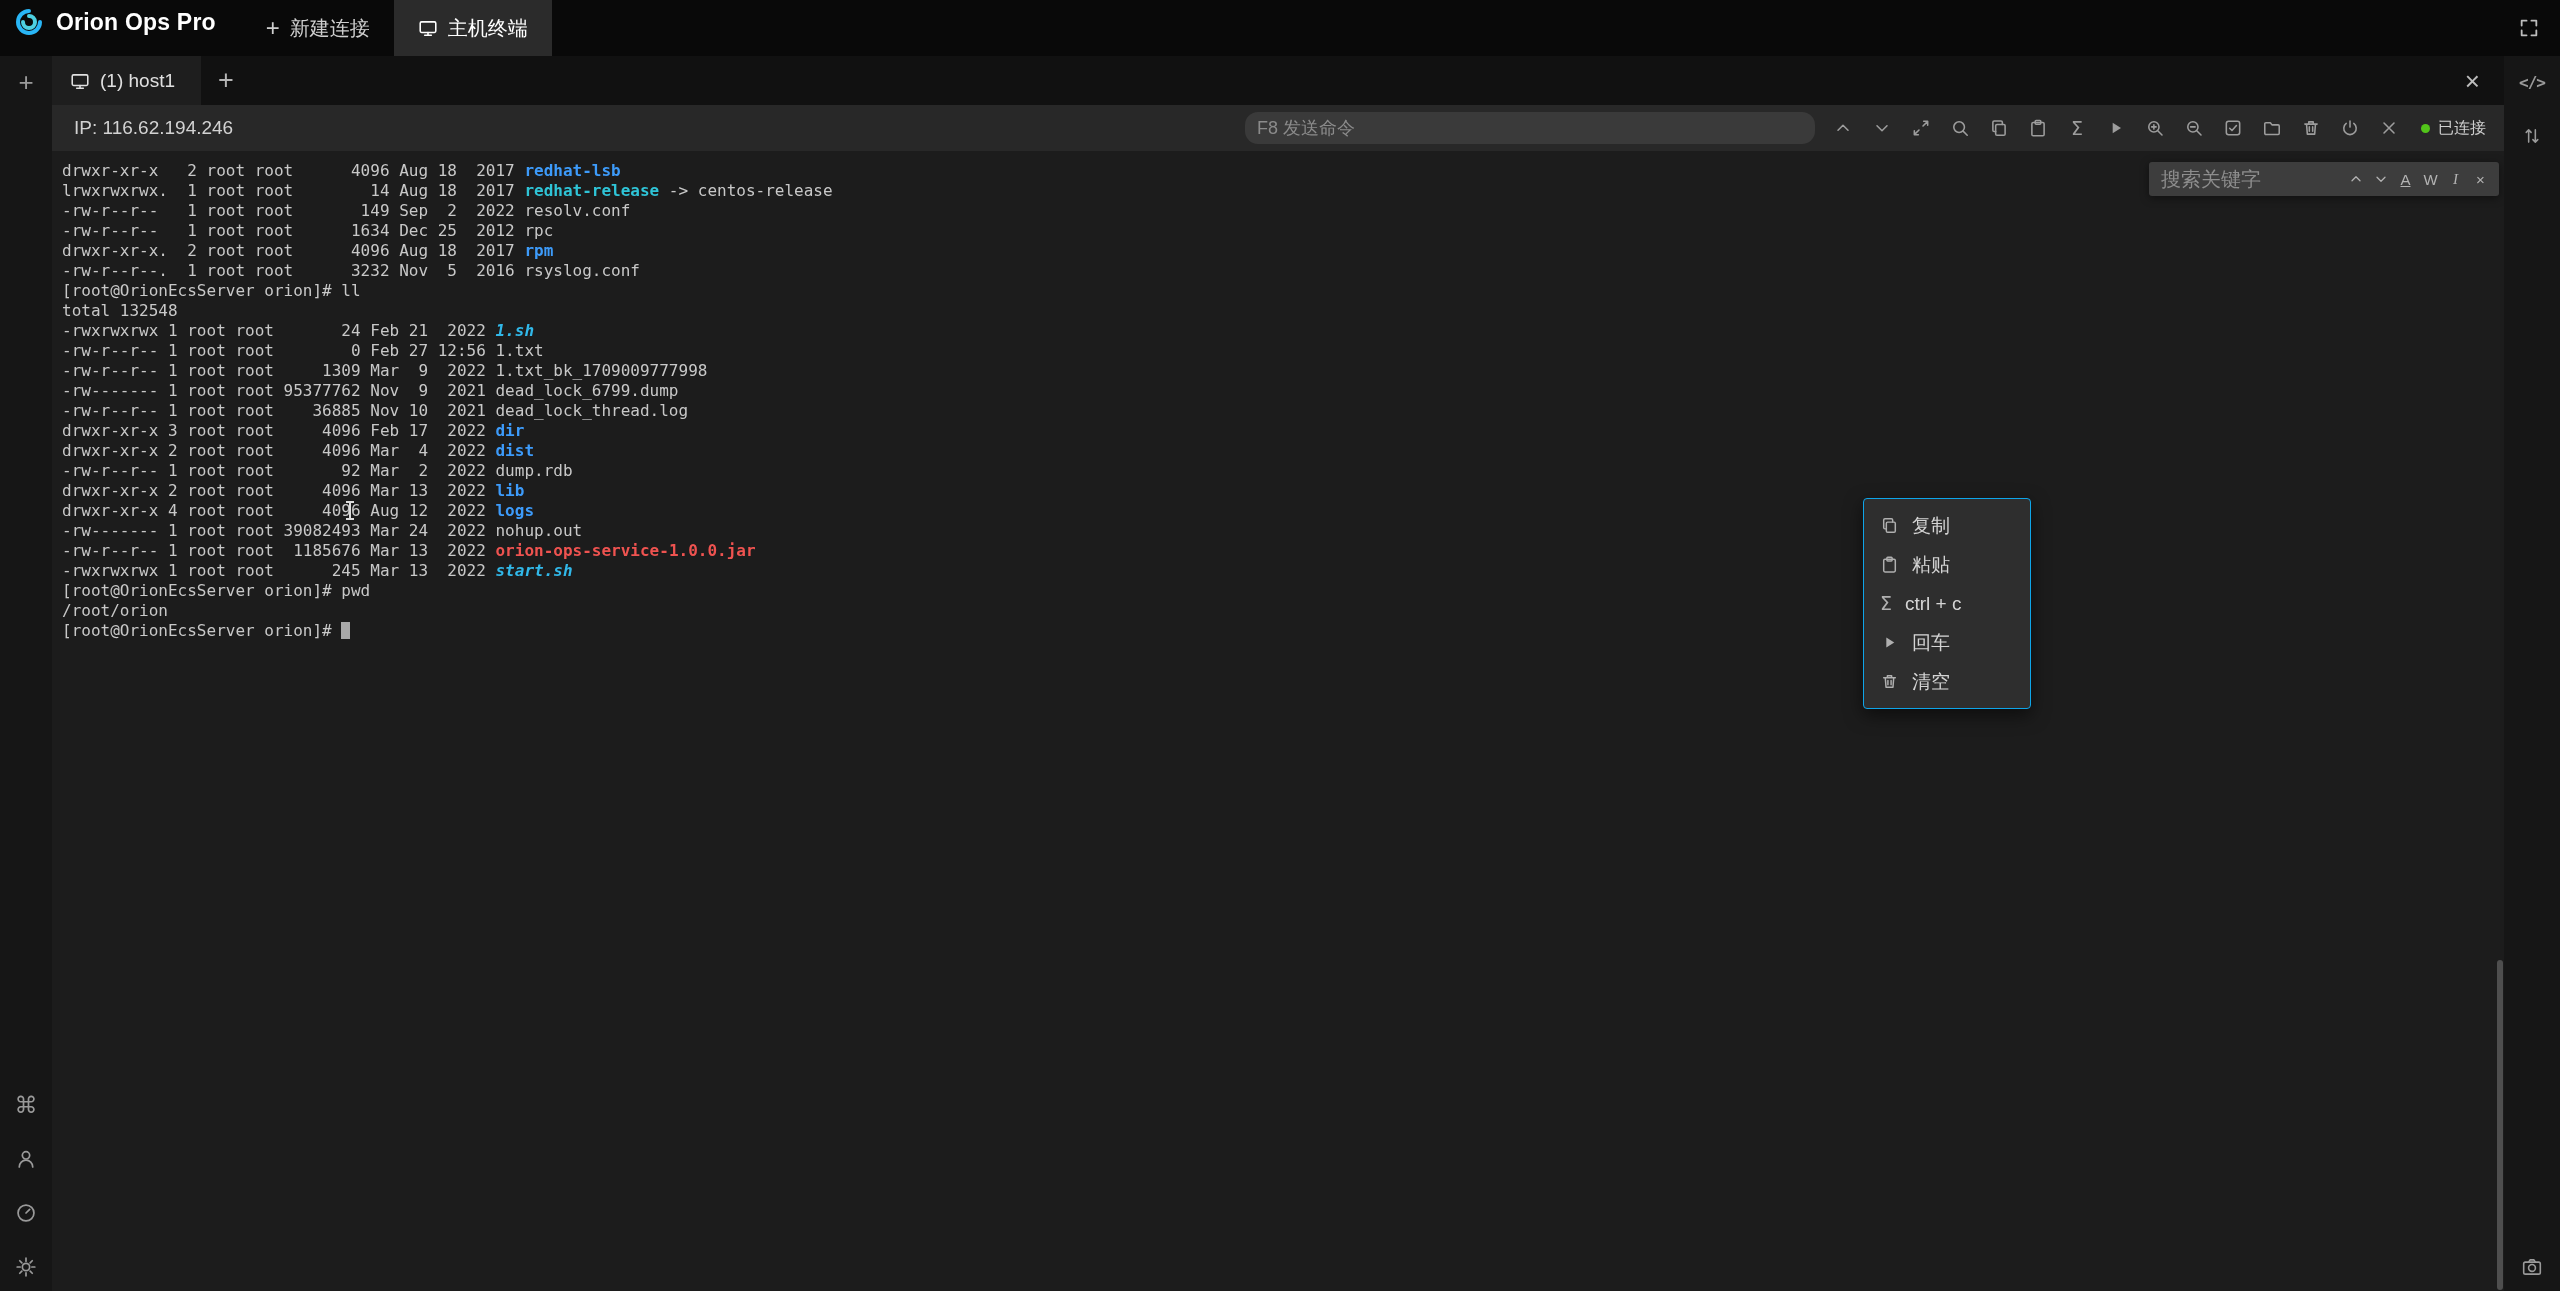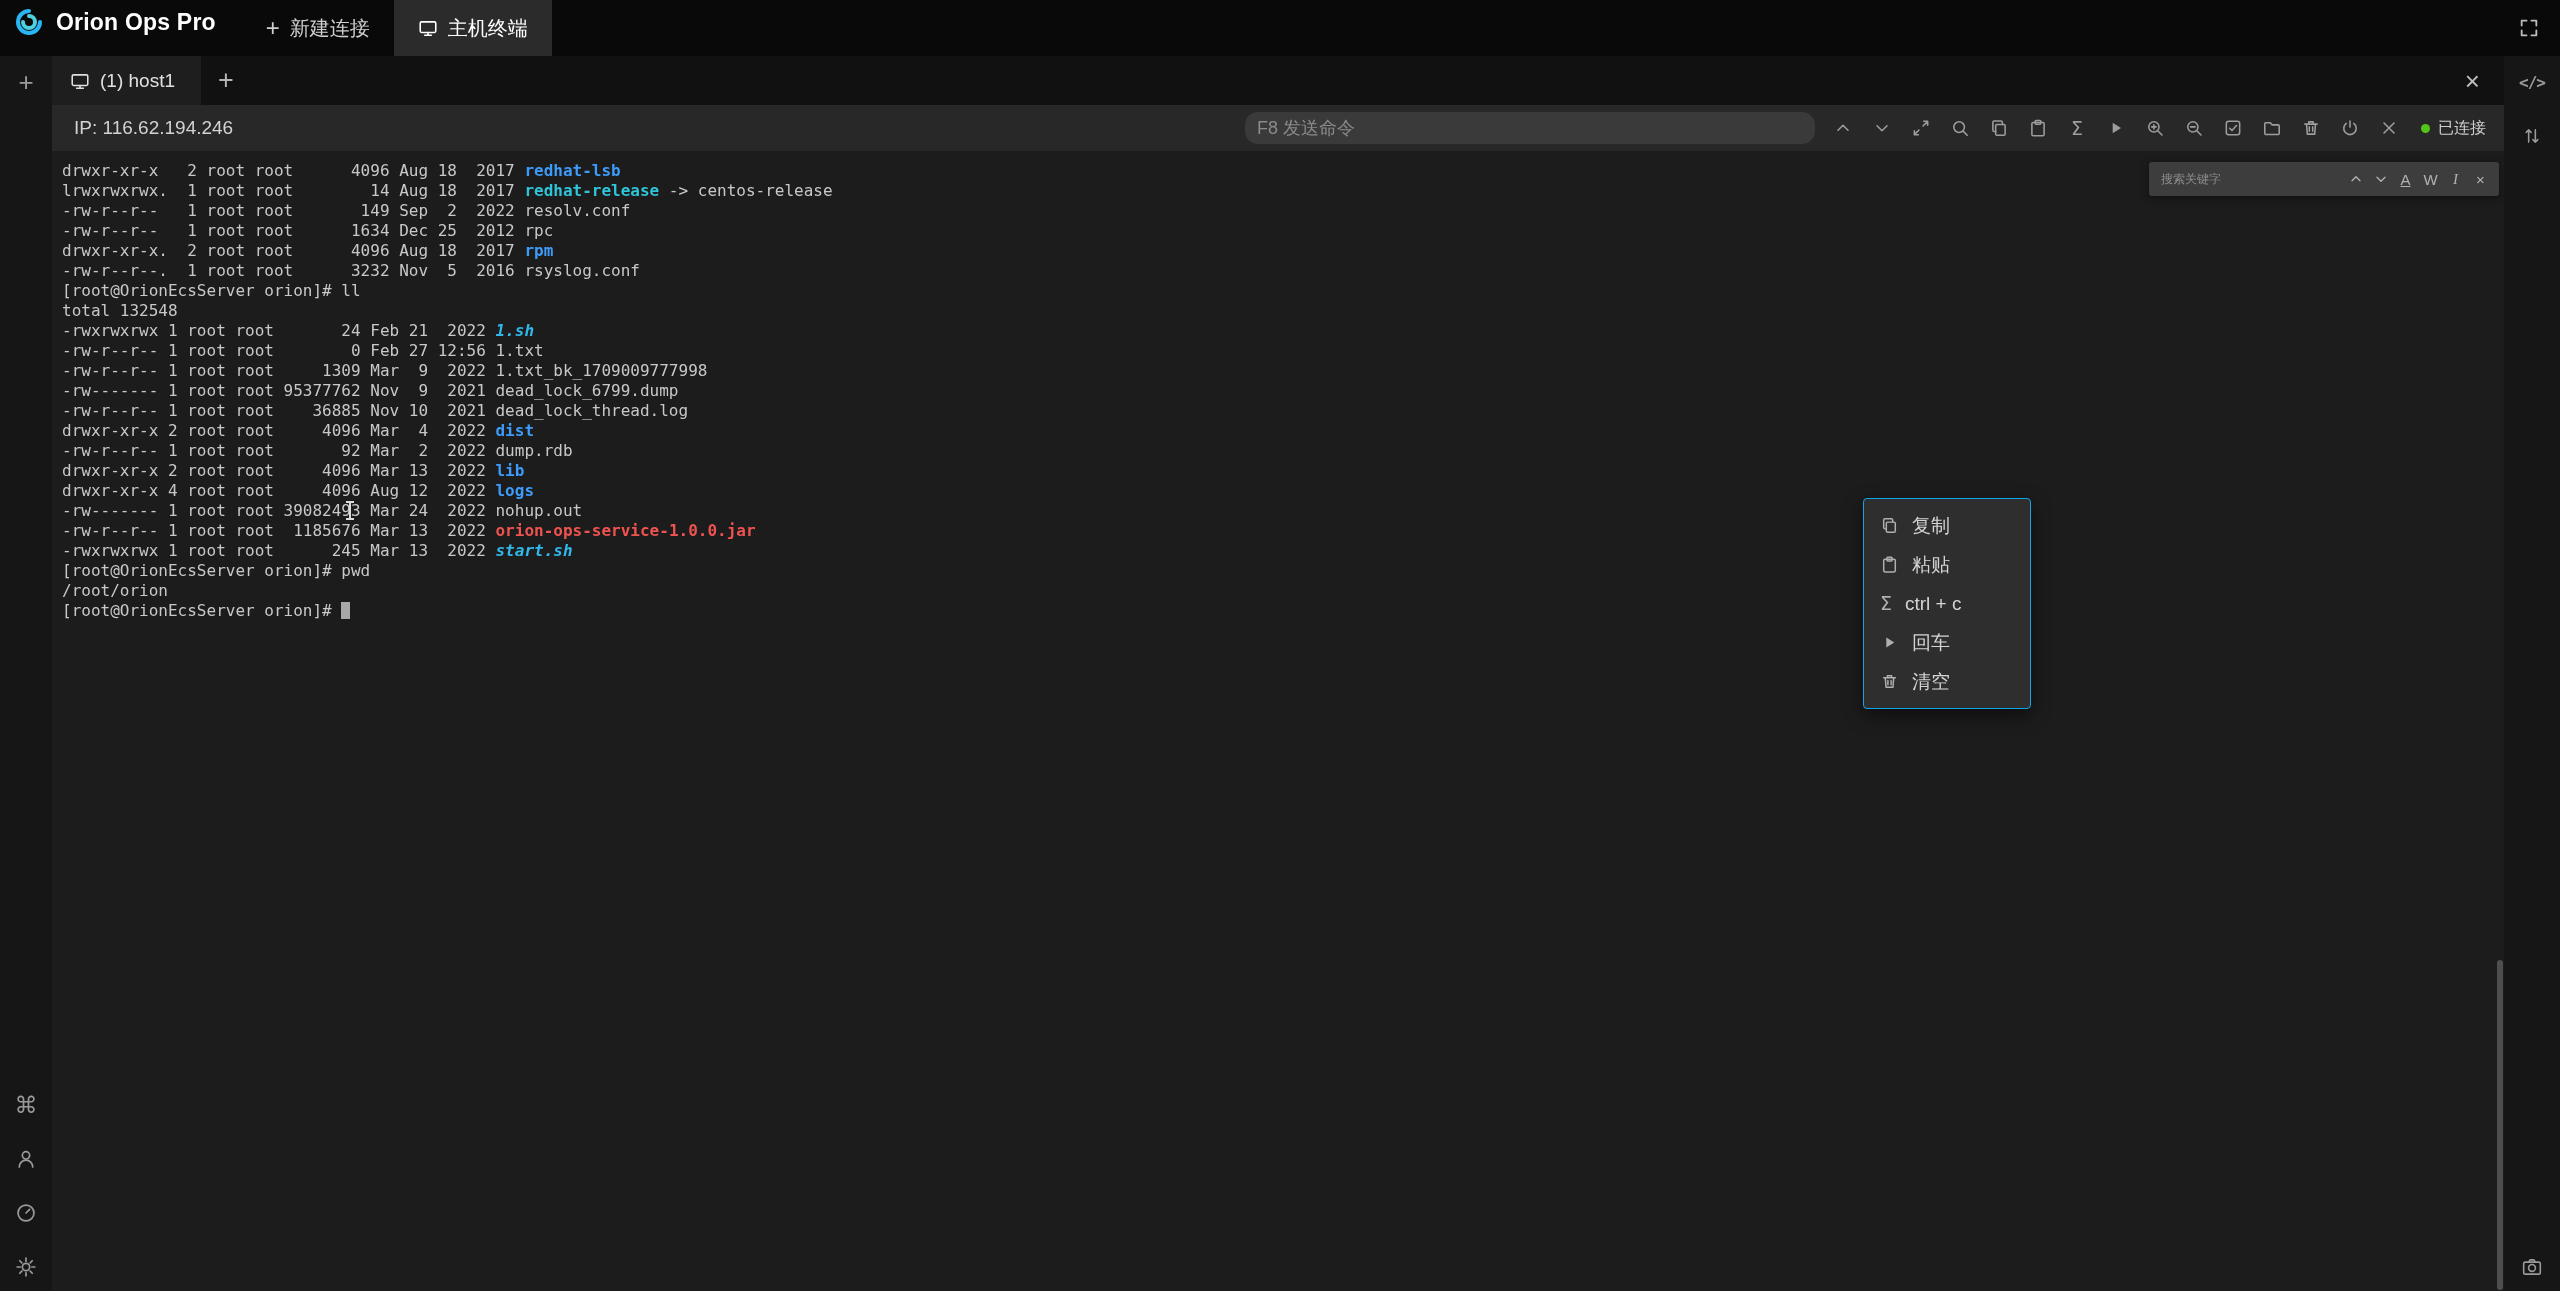--- a/index.html
+++ b/index.html
@@ -57,21 +57,21 @@
   
   .terminal{flex:1;position:relative;background:#1c1c1c;padding:10px 0 0 10px;font-family:"DejaVu Sans Mono",monospace;font-size:16px;line-height:20px;color:#c8c8c8;overflow:hidden;}
   .t-line{white-space:pre;height:20px;}
   .c-dir{color:var(--c-dir,#3d9bfa);font-weight:700;}
   .c-link{color:var(--c-link,#2fc4d7);font-weight:700;}
   .c-exec{color:var(--c-exec,#31b8e9);font-weight:700;font-style:italic;}
   .c-archive{color:var(--c-archive,#ef5350);font-weight:700;}
   .block-cursor{display:inline-block;width:9px;height:17px;background:#a8a8a8;vertical-align:-3px;}
 
   .search-bar{position:absolute;top:11px;right:5px;width:350px;height:34px;background:#3d3d3d;border-radius:3px;display:flex;align-items:center;padding:0 6px 0 12px;gap:2px;font-family:"Liberation Sans",sans-serif;box-shadow:0 2px 10px rgba(0,0,0,.45);}
-  .search-input{flex:1;min-width:0;background:transparent;border:none;outline:none;color:#ddd;font-size:12px;font-family:"Liberation Sans",sans-serif;}
+  .search-input{flex:1;min-width:0;background:transparent;border:none;outline:none;color:#ddd;font-size:20px;font-family:"Liberation Sans",sans-serif;}
   .search-input::placeholder{color:#8d8d8d;}
   .search-btn{background:none;border:none;color:#b3b3b3;width:25px;height:26px;display:flex;align-items:center;justify-content:center;font-size:15px;cursor:pointer;font-family:"Liberation Sans",sans-serif;}
   .sb-match-case{text-decoration:underline;}
   .sb-regex{font-style:italic;font-family:"Liberation Serif",serif;}
 
   .context-menu{position:absolute;left:1811px;top:347px;width:168px;background:#2e2e2e;border:1px solid #0ea5e9;border-radius:4px;padding:7px 0;box-shadow:0 6px 18px rgba(0,0,0,.55);font-family:"Liberation Sans",sans-serif;}
   .cm-item{height:39px;display:flex;align-items:center;gap:13px;padding:0 16px;color:#d4d4d4;font-size:19px;cursor:pointer;}
   .cm-item .icon{color:#b0b0b0;display:flex;}
 
   .scroll-thumb{position:absolute;right:1px;top:809px;width:6px;height:330px;background:#4e4e4e;border-radius:3px;cursor:pointer;}
@@ -299,20 +299,21 @@
             <div class="t-line"><span>-rw-r--r--   1 root root      1634 Dec 25  2012 rpc</span></div>
             <div class="t-line"><span>drwxr-xr-x.  2 root root      4096 Aug 18  2017 </span><span class="c-dir">rpm</span></div>
             <div class="t-line"><span>-rw-r--r--.  1 root root      3232 Nov  5  2016 rsyslog.conf</span></div>
             <div class="t-line"><span>[root@OrionEcsServer orion]# ll</span></div>
             <div class="t-line"><span>total 132548</span></div>
             <div class="t-line"><span>-rwxrwxrwx 1 root root       24 Feb 21  2022 </span><span class="c-exec">1.sh</span></div>
             <div class="t-line"><span>-rw-r--r-- 1 root root        0 Feb 27 12:56 1.txt</span></div>
             <div class="t-line"><span>-rw-r--r-- 1 root root     1309 Mar  9  2022 1.txt_bk_1709009777998</span></div>
             <div class="t-line"><span>-rw------- 1 root root 95377762 Nov  9  2021 dead_lock_6799.dump</span></div>
             <div class="t-line"><span>-rw-r--r-- 1 root root    36885 Nov 10  2021 dead_lock_thread.log</span></div>
+            <div class="t-line"><span>drwxr-xr-x 3 root root     4096 Feb 17  2022 </span><span class="c-dir">dir</span></div>
             <div class="t-line"><span>drwxr-xr-x 2 root root     4096 Mar  4  2022 </span><span class="c-dir">dist</span></div>
             <div class="t-line"><span>-rw-r--r-- 1 root root       92 Mar  2  2022 dump.rdb</span></div>
             <div class="t-line"><span>drwxr-xr-x 2 root root     4096 Mar 13  2022 </span><span class="c-dir">lib</span></div>
             <div class="t-line"><span>drwxr-xr-x 4 root root     4096 Aug 12  2022 </span><span class="c-dir">logs</span></div>
             <div class="t-line"><span>-rw------- 1 root root 39082493 Mar 24  2022 nohup.out</span></div>
             <div class="t-line"><span>-rw-r--r-- 1 root root  1185676 Mar 13  2022 </span><span class="c-archive">orion-ops-service-1.0.0.jar</span></div>
             <div class="t-line"><span>-rwxrwxrwx 1 root root      245 Mar 13  2022 </span><span class="c-exec">start.sh</span></div>
             <div class="t-line"><span>[root@OrionEcsServer orion]# pwd</span></div>
             <div class="t-line"><span>/root/orion</span></div>
             <div class="t-line"><span>[root@OrionEcsServer orion]# </span><span class="block-cursor"></span></div>

